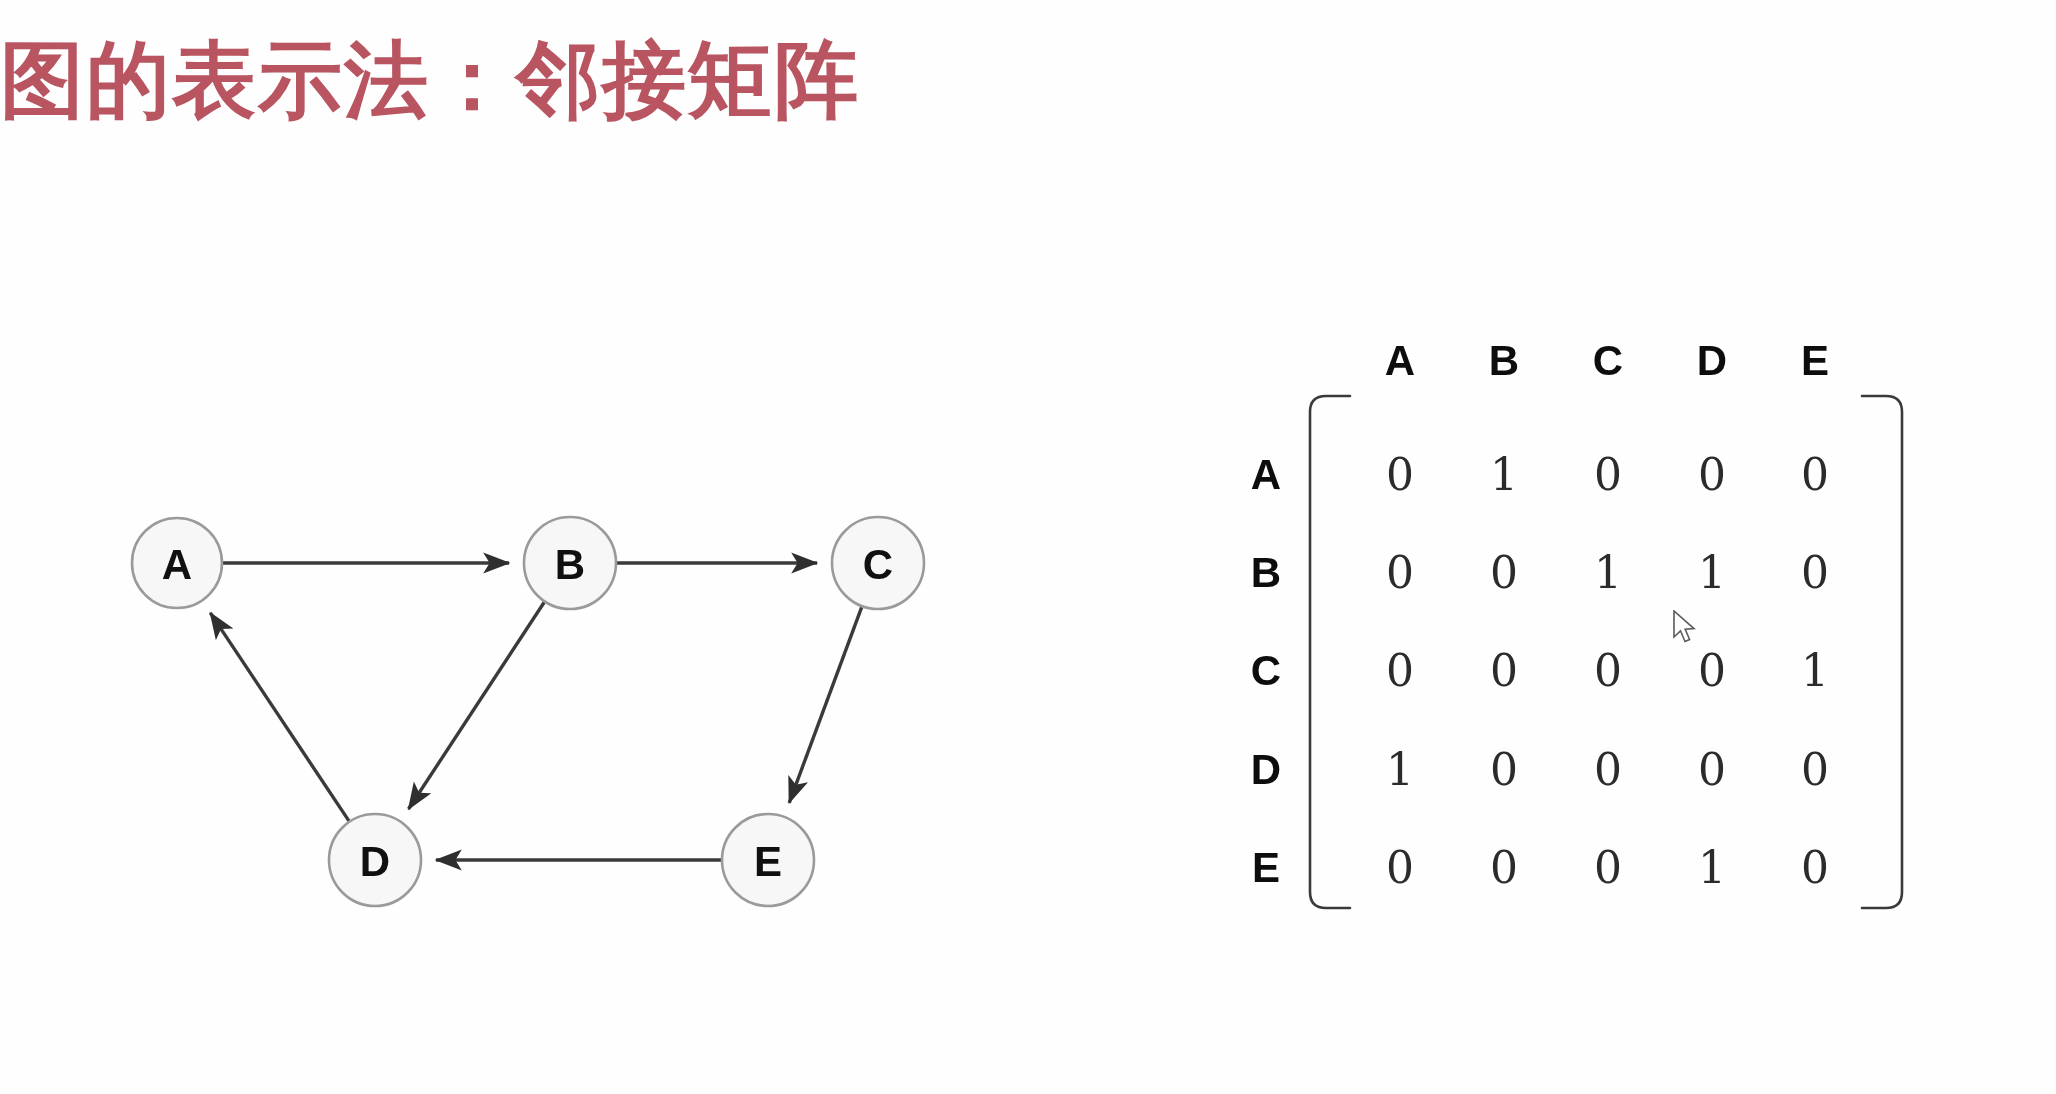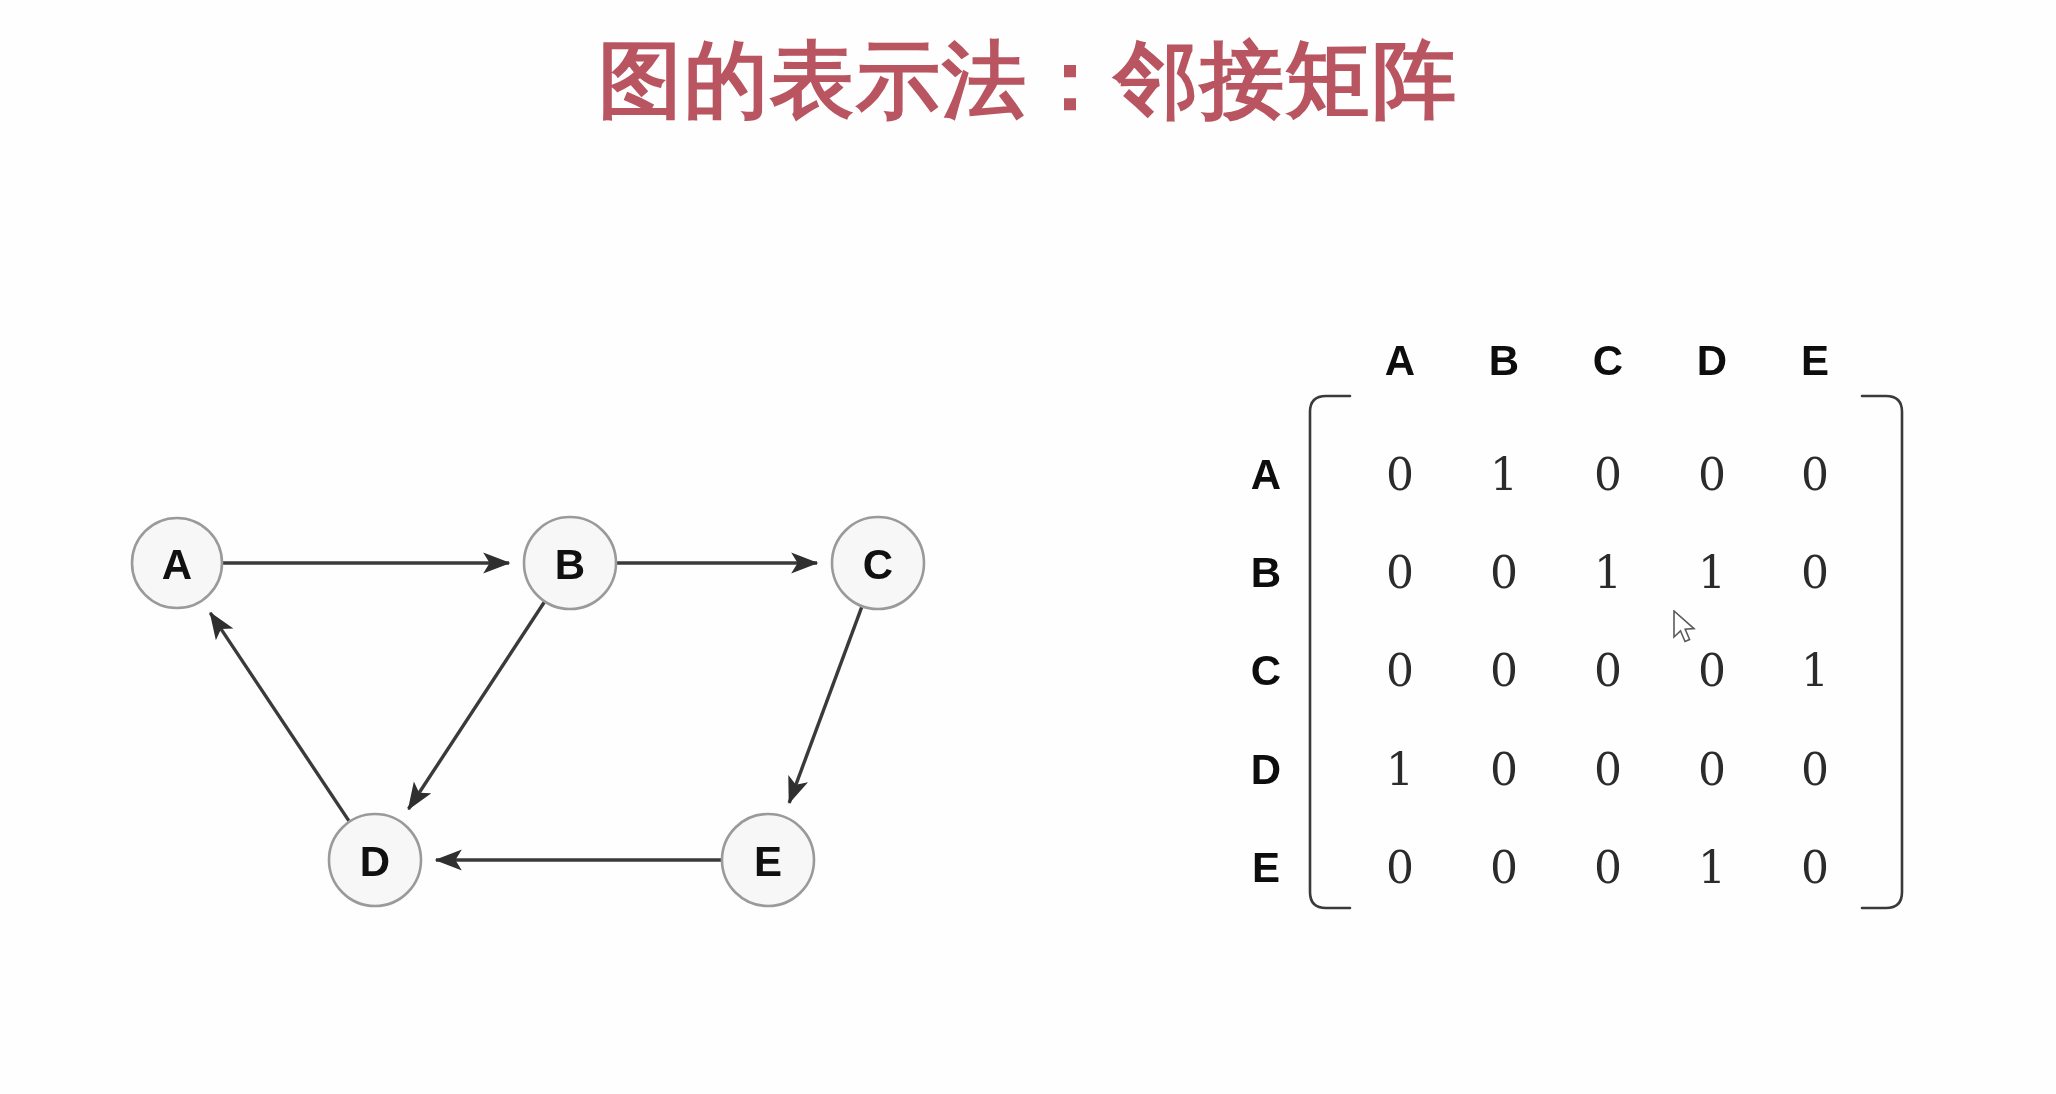--- a/index.html
+++ b/index.html
@@ -15,21 +15,21 @@
     overflow: hidden;
     font-family: "Liberation Sans", sans-serif;
   }
 
   
   #slide-title {
     position: absolute;
     left: 0;
     top: 38px;
     width: 2056px;
-    text-align: center;
+    text-align: left;
     font-family: "DejaVu Sans", sans-serif;
     font-size: 84px;
     font-weight: bold;
     letter-spacing: 2px;
     color: #b95560;
     white-space: nowrap;
     line-height: 1.0;
   }
 
   

